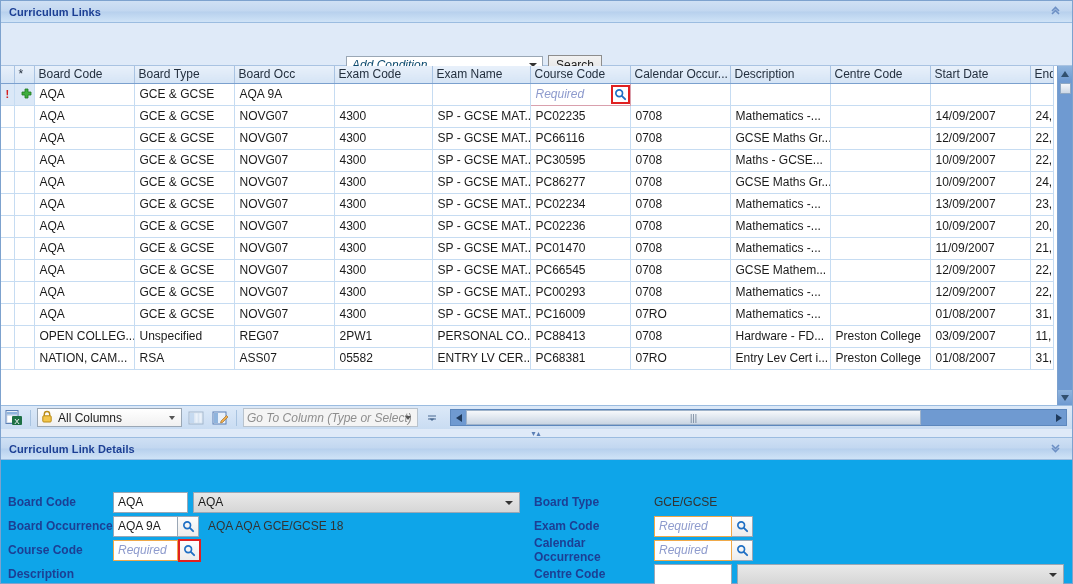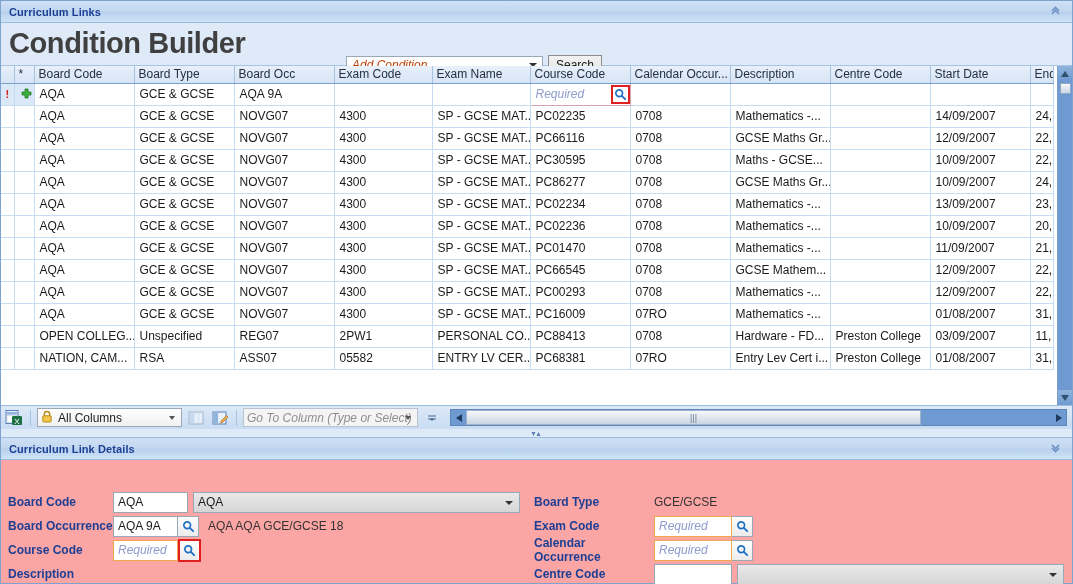--- a/index.html
+++ b/index.html
@@ -48,21 +48,21 @@
     font-size:29px; font-weight:bold; color:#404040;
     letter-spacing:-0.4px; line-height:30px;
     font-family:"Liberation Sans", sans-serif;
     margin-top:-2px;
   }
   .cond-wrap { position:absolute; left:345px; top:32px; display:flex; align-items:center; gap:5px; }
   .cond-combo {
     width:197px; height:19px; background:#fff;
     border:1px solid #9aa7b5;
     display:flex; align-items:center; padding:0 2px 0 5px;
-    font-size:12px; font-style:italic; color:#c2410c;
+    font-size:12px; font-style:italic; color:#0c4a6e;
     position:relative;
   }
   .cond-combo .arr {
     position:absolute; right:5px; top:6px;
     width:0;height:0;border-left:4px solid transparent;border-right:4px solid transparent;
     border-top:4px solid #333;
   }
   .btn-search {
     height:20px; min-width:50px; padding:0 7px;
     background:linear-gradient(to bottom,#f2f2f2,#e2e2e2);
@@ -158,21 +158,21 @@
     background:#6f9ad1; display:flex; align-items:center;
     border:1px solid #5c87bd;
   }
   .hscroll .harrow { width:15px;height:15px; display:flex;align-items:center;justify-content:center;
      color:#1f3a5c; font-size:8px; }
   .hscroll .hthumb { height:15px; width:74%; background:linear-gradient(to bottom,#f6f8fb,#c9d5e3);
      border:1px solid #9fb3ca; display:flex;align-items:center;justify-content:center; color:#6b7d92; font-size:9px;}
 
   
   .details {
-    flex:0 0 auto; background:#fca5a5; border-top:1px solid #9bbce0;
+    flex:0 0 auto; background:#0ea5e9; border-top:1px solid #9bbce0;
     position:relative; height:146px;
   }
   .det-body { padding:8px 0 0 0; position:relative; height:100%; }
   .det-col { position:absolute; }
   .det-row { display:flex; align-items:center; height:24px; }
   .det-label { font-size:12px; font-weight:bold; color:#1c3f94; }
   .txtbox {
     height:21px; background:#fff; border:1px solid #9aa7b5;
     display:flex; align-items:center; padding:0 4px; font-size:12px; color:#1a1a1a;
   }
@@ -200,21 +200,20 @@
     <span class="title">Curriculum Links</span>
     <span class="chev">
       <svg width="13" height="13" viewBox="0 0 13 13">
           <path d="M3 7 L6.5 3.5 L10 7" fill="none" stroke="#6c8fc4" stroke-width="1.6"></path>
           <path d="M3 10 L6.5 6.5 L10 10" fill="none" stroke="#6c8fc4" stroke-width="1.6"></path>
         </svg>
     </span>
   </div>
 
   <div class="search-strip">
-    <div class="page-title">Condition Builder</div>
     <div class="cond-wrap">
       <div class="cond-combo">
         <span>Add Condition</span>
         <span class="arr"></span>
       </div>
       <div class="btn-search">Search</div>
     </div>
   </div>
 
   <div class="grid-area">

